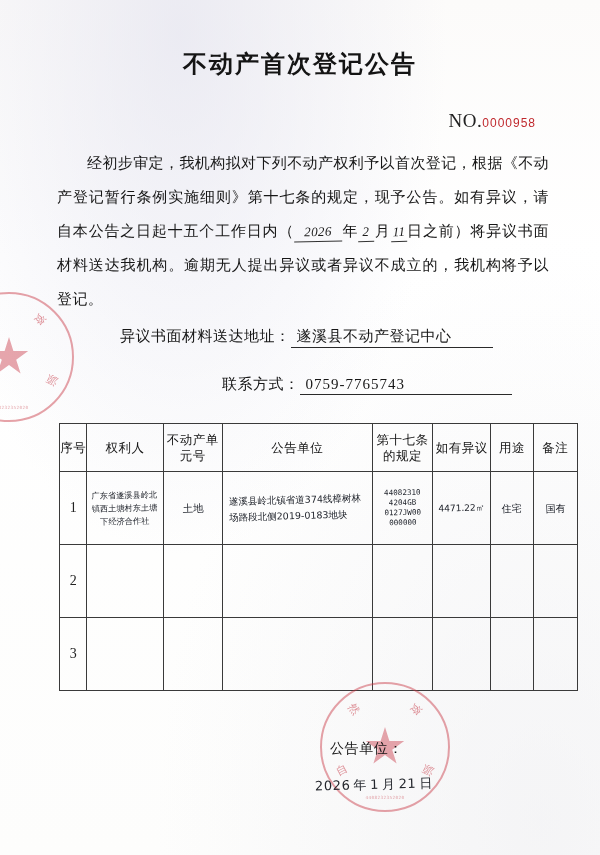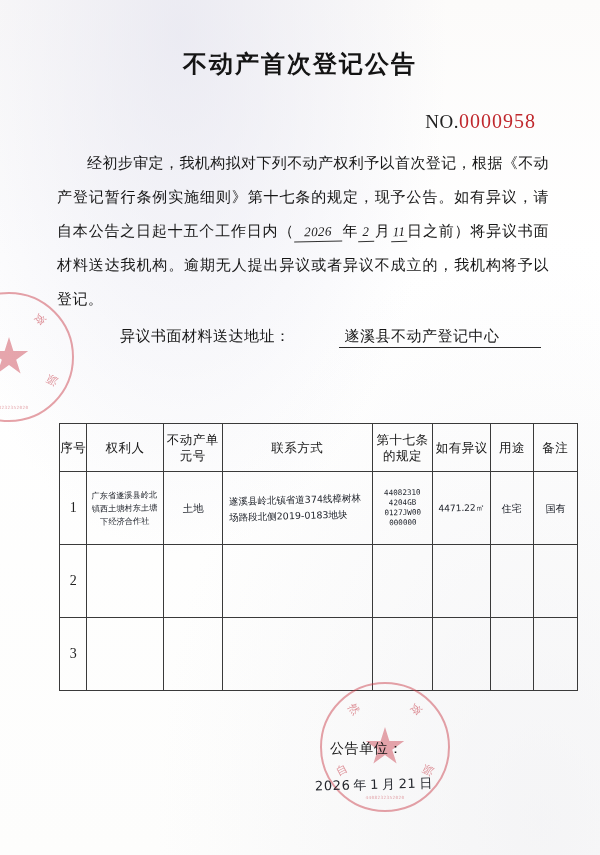--- a/index.html
+++ b/index.html
@@ -51,22 +51,22 @@
     top: 110px;
     right: 64px;
     font-family: "Liberation Serif", serif;
     font-size: 19px;
     letter-spacing: 0.5px;
     white-space: nowrap;
   }
   #no-label { color: #222; }
   #no-value {
     color: #c0282d;
-    font-family: Liberation Serif, serif;
-    font-size: 20px;
+    font-family: Liberation Sans, sans-serif;
+    font-size: 12px;
     letter-spacing: 1px;
   }
 
   
   #body-text {
     position: absolute;
     top: 146px;
     left: 57px;
     width: 492px;
     font-size: 15px;
@@ -101,21 +101,20 @@
     color: #171717;
   }
   #address-row { top: 327px; }
   #contact-row { top: 375px; left: 222px; }
   .field-label { }
   .field-value {
     display: inline-block;
     border-bottom: 1px solid #2a2a2a;
     padding: 0 6px 1px 6px;
     min-width: 190px;
-    margin-left: 48px;
   }
   #contact-row .field-value {
     font-family: "Liberation Serif", serif;
     letter-spacing: 1px;
     min-width: 200px;
   }
 
   
   #reg-table {
     position: absolute;
@@ -296,38 +295,41 @@
   </div>
 
   <div id="body-text">
     <span class="indent"></span><span>经初步审定，我机构拟对下列不动产权利予以首次登记，根据《不动产登记暂行条例实施细则》第十七条的规定，现予公告。如有异议，请自本公告之日起十五个工作日内（</span><span class="blank-fill">2026</span><span>年</span><span class="blank-fill narrow">2</span><span>月</span><span class="blank-fill narrow">11</span><span>日之前</span><span>）将异议书面材料送达我机构。逾期无人提出异议或者异议不成立的，我机构将予以登记。</span>
   </div>
 
   <div class="field-row" id="address-row">
     <span class="field-label">异议书面材料送达地址：</span><span class="field-value">遂溪县不动产登记中心</span>
   </div>
 
+  <div class="field-row" id="contact-row">
+    <span class="field-label">联系方式：</span><span class="field-value">0759-7765743</span>
+  </div>
 
   <table id="reg-table">
     <colgroup>
       <col class="col-idx">
         <col class="col-owner">
         <col class="col-type">
         <col class="col-loc">
       <col class="col-unit">
         <col class="col-area">
         <col class="col-use">
         <col class="col-remark">
     </colgroup>
     <thead>
       <tr>
         <th>序号</th>
         <th>权利人</th>
         <th>不动产单元号</th>
-        <th>联系方式</th>
+        <th>公告单位</th>
         <th>第十七条的规定</th>
         <th>如有异议</th>
         <th>用途</th>
         <th>备注</th>
       </tr>
     </thead>
     <tbody>
       <tr>
         <td class="idx-cell">1</td>
         <td>

